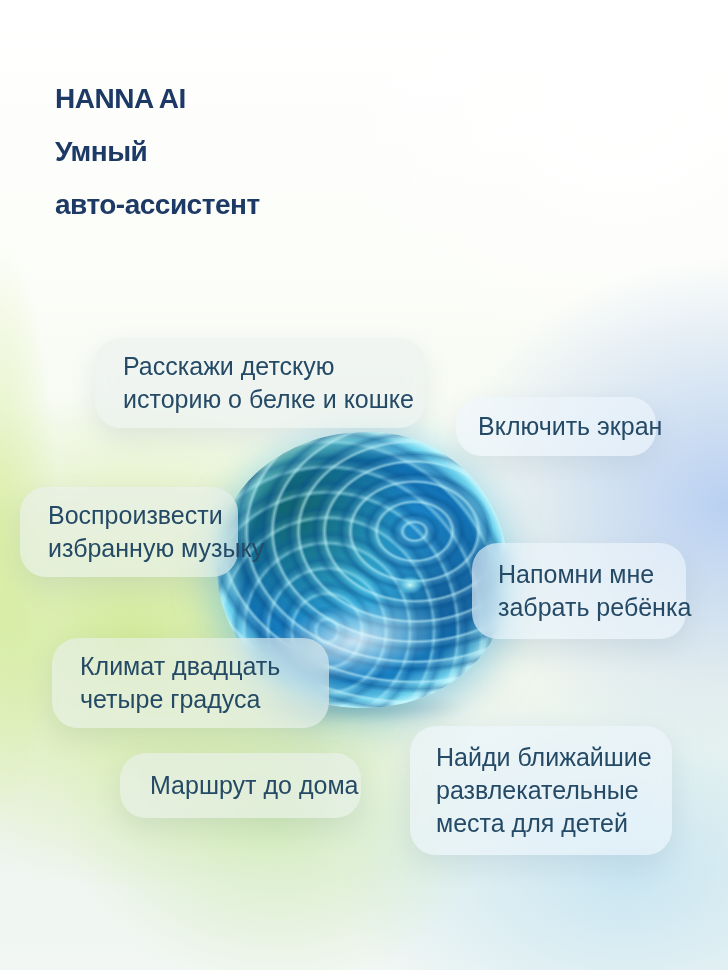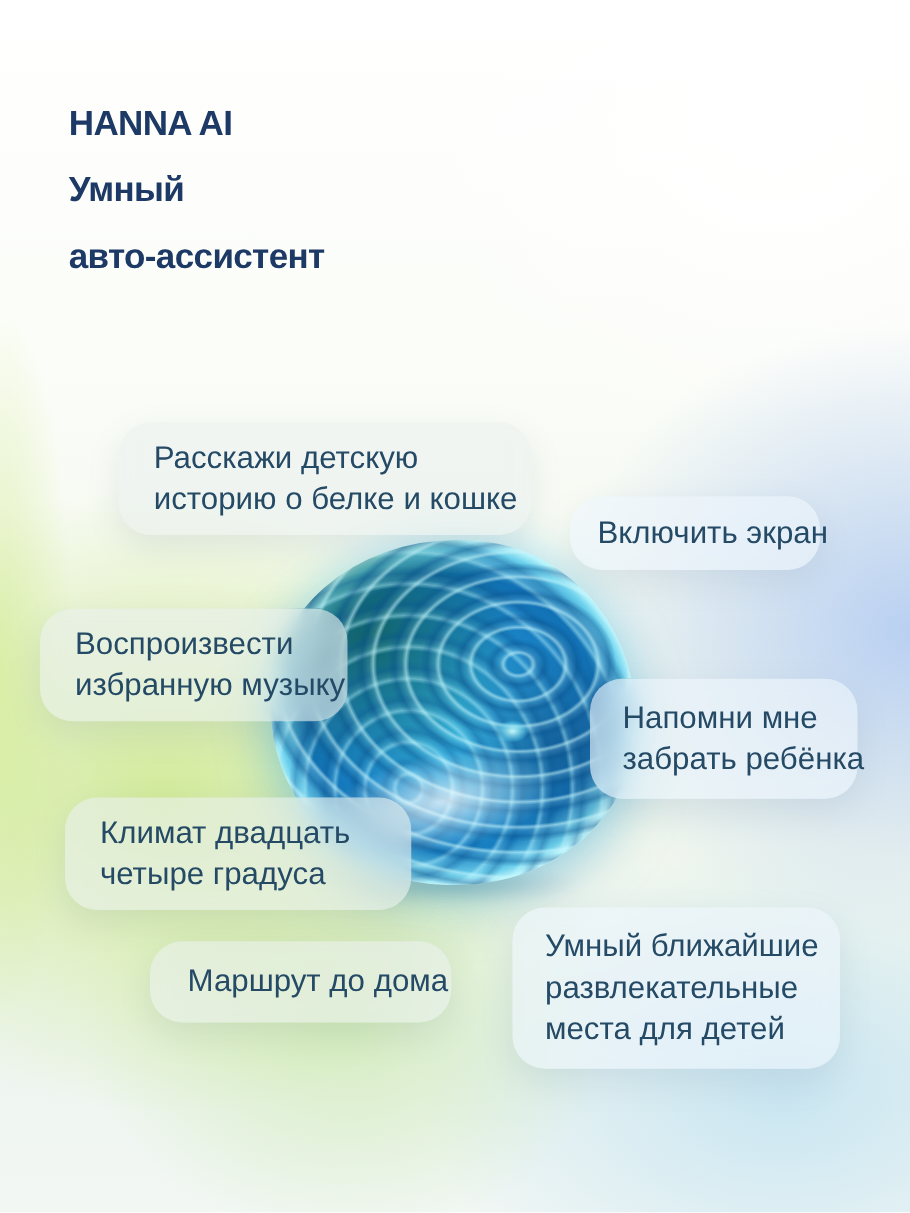--- a/index.html
+++ b/index.html
@@ -82,21 +82,21 @@
     box-shadow:0 10px 26px rgba(100,130,150,0.14);
     -webkit-backdrop-filter:blur(8px);
     backdrop-filter:blur(8px);
     box-sizing:border-box;
   }
   .bubble .line{display:block;white-space:nowrap;}
   .bubble.blue{background:rgba(238,245,252,0.62);}
 
   .b1{left:95px;top:338px;width:330px;}
   .b2{left:456px;top:397px;width:200px;padding:13px 22px;}
-  .b3{left:32px;top:487px;width:246px;}
+  .b3{left:20px;top:487px;width:218px;}
   .b4{left:472px;top:543px;width:214px;padding:15px 26px;}
   .b5{left:52px;top:638px;width:277px;}
   .b6{left:120px;top:753px;width:241px;padding:16px 30px;}
   .b7{left:410px;top:726px;width:262px;padding:15px 26px;}
 </style>
 </head>
 <body>
 
 <div class="canvas">
 
@@ -132,18 +132,18 @@
   <div class="bubble b5">
     <span class="line">Климат двадцать</span>
     <span class="line">четыре градуса</span>
   </div>
 
   <div class="bubble b6">
     <span class="line">Маршрут до дома</span>
   </div>
 
   <div class="bubble blue b7">
-    <span class="line">Умный ближайшие</span>
+    <span class="line">Найди ближайшие</span>
     <span class="line">развлекательные</span>
     <span class="line">места для детей</span>
   </div>
 
 </div>
 
 </body></html>

